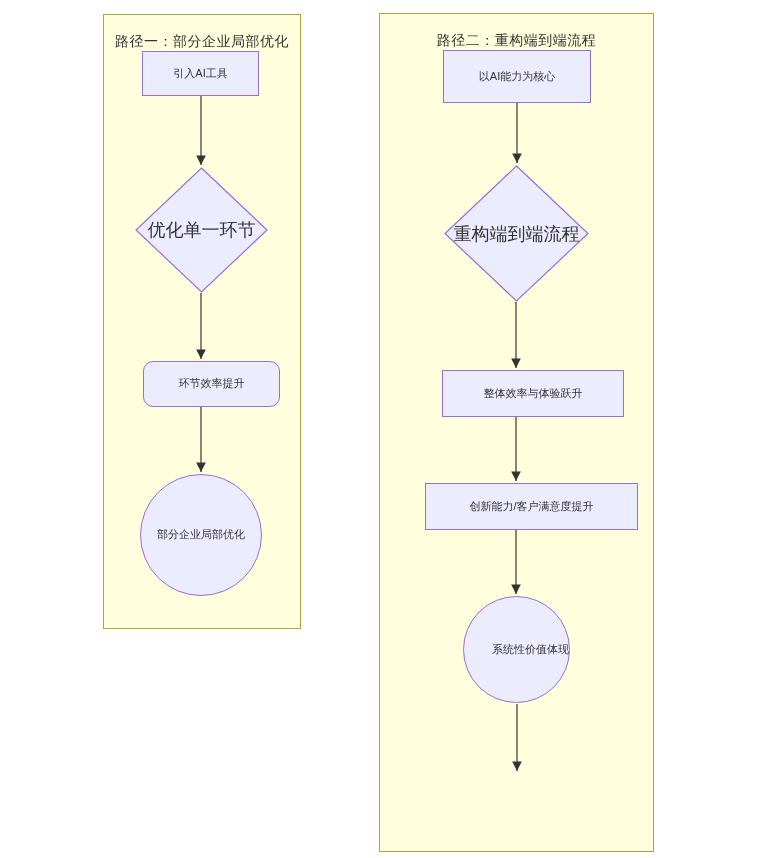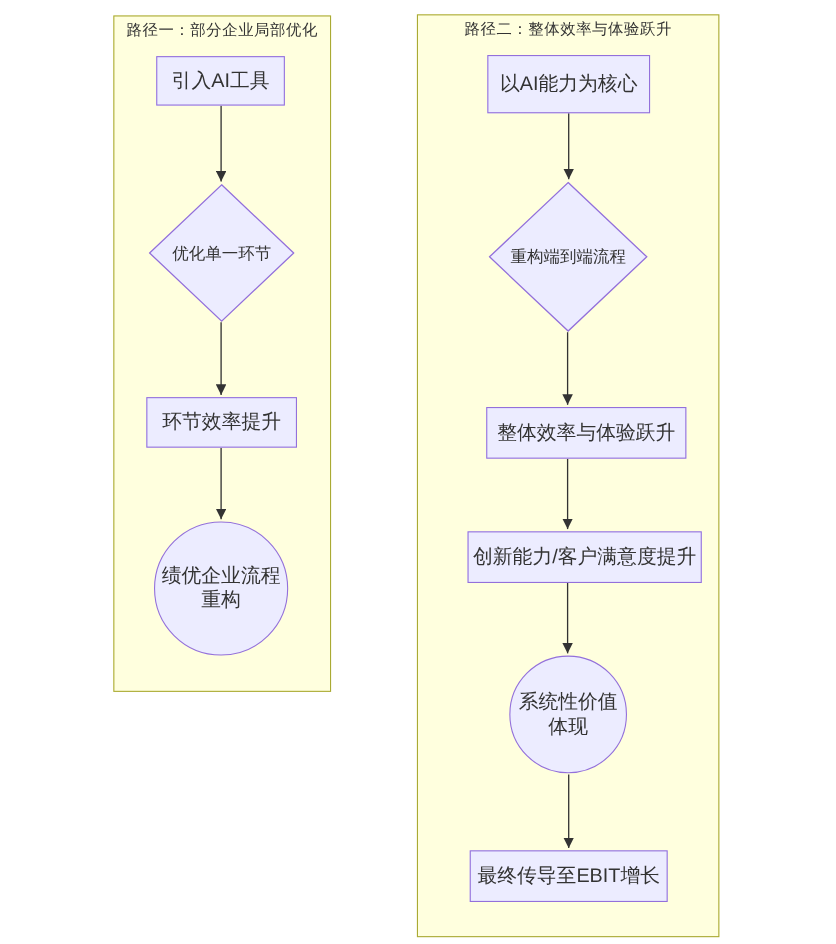--- a/index.html
+++ b/index.html
@@ -9,48 +9,48 @@
     --panel-border:#AAAA33;
     --edge:#333333;
     --text:#333333;
   }
   html,body{margin:0;padding:0;background:#ffffff;}
   body{font-family:"Liberation Sans","DejaVu Sans",sans-serif;color:var(--text);}
   .canvas{position:relative;width:760px;height:858px;background:#ffffff;overflow:hidden;}
 
   
   .panel{position:absolute;background:var(--panel-fill);border:1.5px solid var(--panel-border);box-sizing:border-box;}
-  .panel-title{width:100%;text-align:center;padding-top:4px;font-size:14px;letter-spacing:0.5px;color:var(--text);}
+  .panel-title{width:100%;text-align:center;padding-top:18px;font-size:14px;letter-spacing:0.5px;color:var(--text);}
 
   
   .node{position:absolute;box-sizing:border-box;display:flex;align-items:center;justify-content:center;
-        background:var(--node-fill);border:1px solid var(--node-border);font-size:18px;color:var(--text);
+        background:var(--node-fill);border:1px solid var(--node-border);font-size:11px;color:var(--text);
         text-align:center;line-height:1.2;}
   .node.circle{border-radius:50%;}
   .node-diamond{position:absolute;box-sizing:border-box;}
   .node-diamond svg{position:absolute;left:0;top:0;width:100%;height:100%;display:block;}
   .node-diamond polygon{fill:var(--node-fill);stroke:var(--node-border);stroke-width:1.2;}
   .node-diamond .node-label{position:absolute;inset:0;display:flex;align-items:center;justify-content:center;
-        font-size:15px;color:var(--text);}
+        font-size:18px;color:var(--text);}
 
   
   .edges{position:absolute;left:0;top:0;width:760px;height:858px;pointer-events:none;}
   .edges line{stroke:var(--edge);stroke-width:1.2;}
 </style>
 </head>
 <body>
 
 <div class="canvas">
 
   <div class="panel" style="left:103px;top:14px;width:198px;height:615px;">
     <div class="panel-title">路径一：部分企业局部优化</div>
   </div>
 
   <div class="panel" style="left:379px;top:13px;width:275px;height:839px;">
-    <div class="panel-title">路径二：整体效率与体验跃升</div>
+    <div class="panel-title">路径二：重构端到端流程</div>
   </div>
 
   <svg class="edges">
     <defs>
       <marker id="arrow" viewBox="0 0 10 10" refX="10" refY="5" markerWidth="8" markerHeight="8" orient="auto">
         <path d="M0,0 L10,5 L0,10 z" fill="#333333"></path>
       </marker>
     </defs>
 
     <line x1="201" y1="96" x2="201" y2="165" marker-end="url(#arrow)"></line>
@@ -68,26 +68,26 @@
     <span class="node-label">引入AI工具</span>
   </div>
 
   <div class="node-diamond" style="left:135px;top:167px;width:133px;height:126px;">
     <svg viewBox="0 0 133 126" preserveAspectRatio="none">
       <polygon points="66.5,1 132,63 66.5,125 1,63"></polygon>
     </svg>
     <span class="node-label">优化单一环节</span>
   </div>
 
-  <div class="node rect" style="left:133px;top:361px;width:137px;height:46px;">
+  <div class="node rect" style="left:143px;top:361px;width:137px;height:46px;border-radius:10px;">
     <span class="node-label">环节效率提升</span>
   </div>
 
   <div class="node circle" style="left:140px;top:474px;width:122px;height:122px;">
-    <span class="node-label">绩优企业流程重构</span>
+    <span class="node-label">部分企业局部优化</span>
   </div>
 
   <div class="node rect" style="left:443px;top:50px;width:148px;height:53px;">
     <span class="node-label">以AI能力为核心</span>
   </div>
 
   <div class="node-diamond" style="left:444px;top:165px;width:145px;height:137px;text-align:center;">
     <svg viewBox="0 0 145 137" preserveAspectRatio="none">
       <polygon points="72.5,1 144,68.5 72.5,136 1,68.5"></polygon>
     </svg>
@@ -99,17 +99,14 @@
   </div>
 
   <div class="node rect" style="left:410px;top:483px;width:213px;height:47px;margin-left:15px;">
     <span class="node-label">创新能力/客户满意度提升</span>
   </div>
 
   <div class="node circle" style="left:463px;top:596px;width:107px;height:107px;justify-content:flex-end;">
     <span class="node-label">系统性价值体现</span>
   </div>
 
-  <div class="node rect" style="left:427px;top:773px;width:180px;height:47px;">
-    <span class="node-label">最终传导至EBIT增长</span>
-  </div>
 
 </div>
 
 </body></html>

